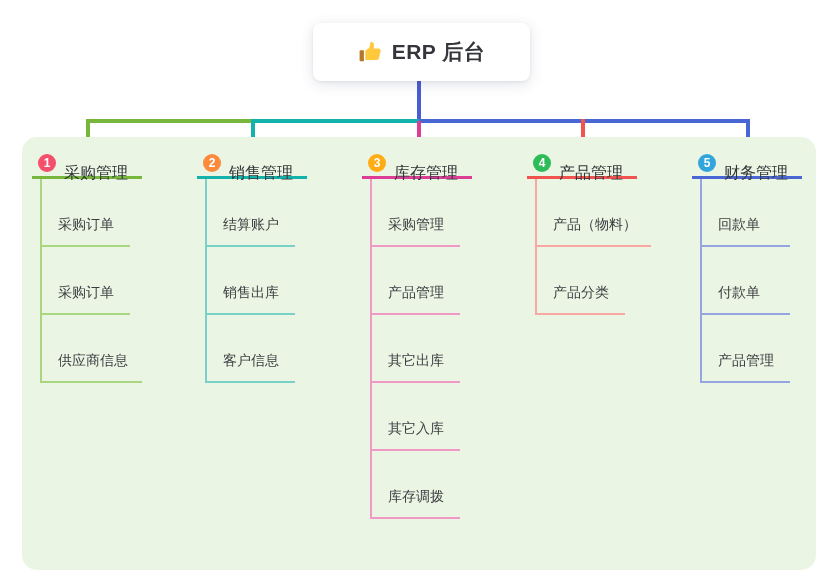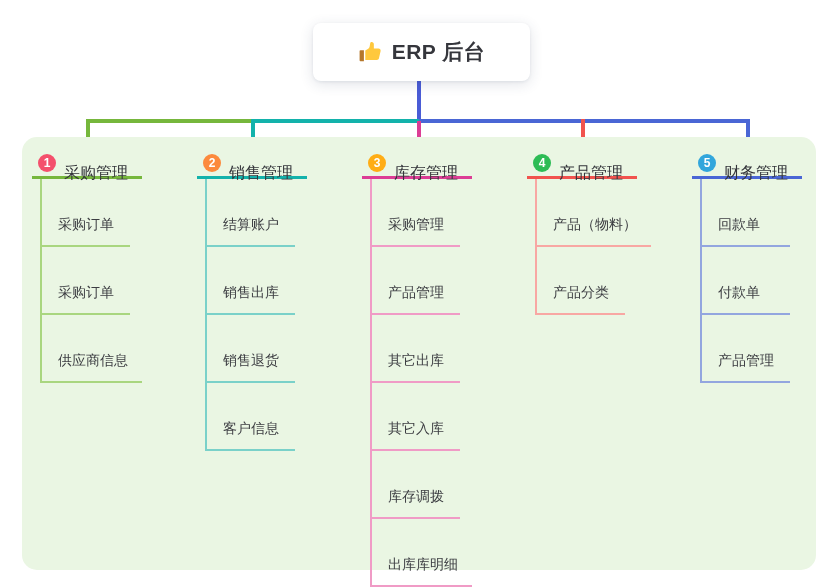--- a/index.html
+++ b/index.html
@@ -89,37 +89,35 @@
   </div>
 
   <div class="branch" style="left: 197px; --strong: #13B2AB; --light: #7AD1C9; --badge: #FC8A3D;">
     <div class="branch-head">
       <span class="badge">2</span>
       <span class="head-label">销售管理</span>
     </div>
     <div class="children">
       <div class="child">结算账户</div>
       <div class="child">销售出库</div>
-      <div class="child">销售退货</div>
       <div class="child">客户信息</div>
     </div>
   </div>
 
   <div class="branch" style="left: 362px; --strong: #DC3D95; --light: #F09BC6; --badge: #FFAD15;">
     <div class="branch-head">
       <span class="badge">3</span>
       <span class="head-label">库存管理</span>
     </div>
     <div class="children">
       <div class="child">采购管理</div>
       <div class="child">产品管理</div>
       <div class="child">其它出库</div>
       <div class="child">其它入库</div>
       <div class="child">库存调拨</div>
-      <div class="child">出库库明细</div>
     </div>
   </div>
 
   <div class="branch" style="left: 527px; --strong: #F1534E; --light: #F8A7A3; --badge: #2DBC55;">
     <div class="branch-head">
       <span class="badge">4</span>
       <span class="head-label">产品管理</span>
     </div>
     <div class="children">
       <div class="child">产品（物料）</div>

